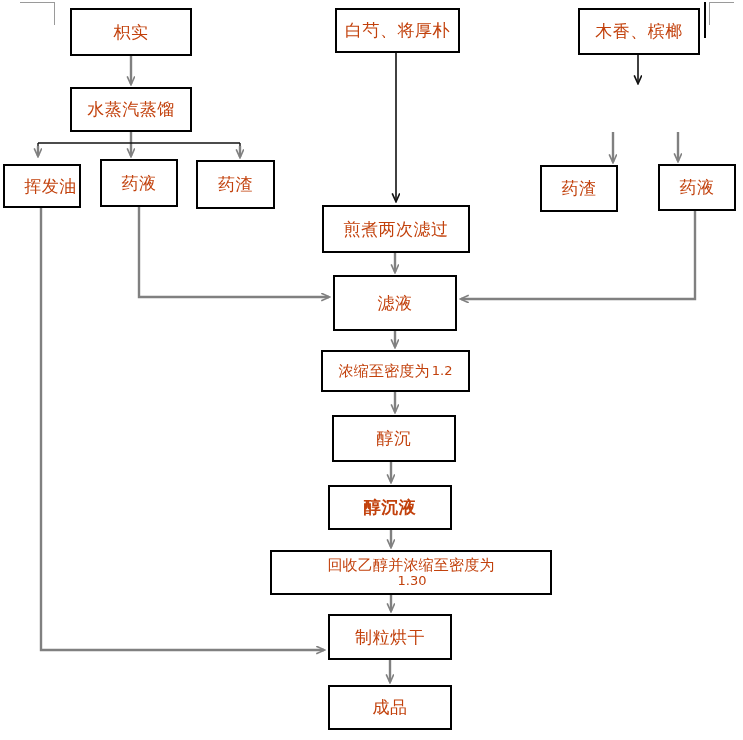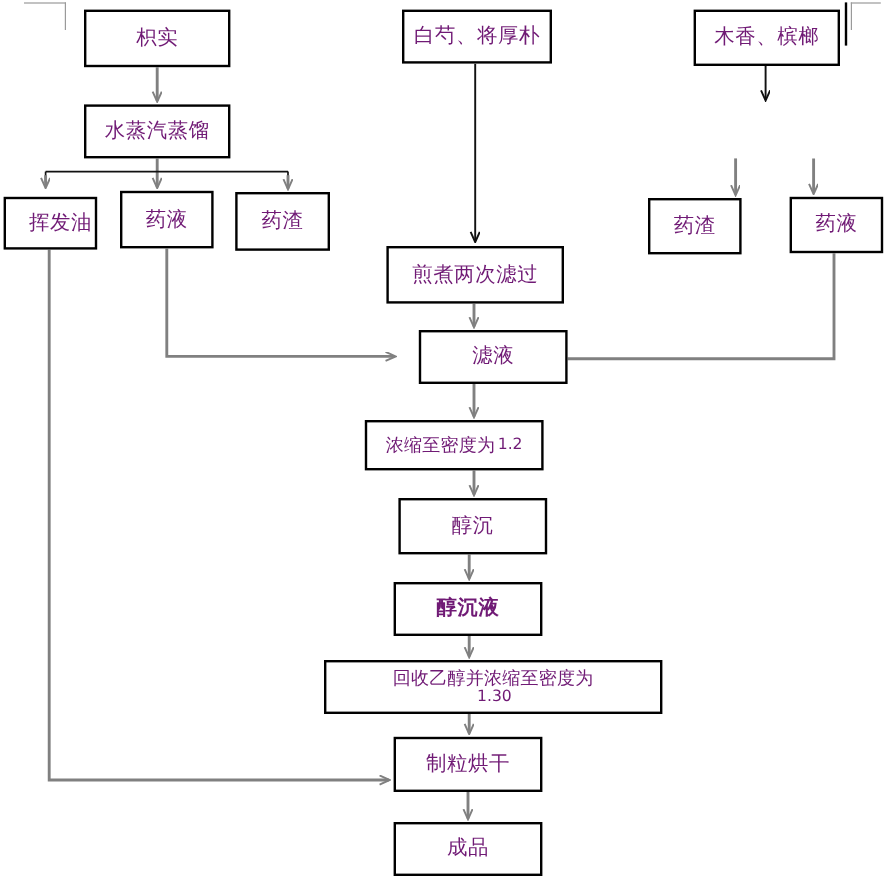--- a/index.html
+++ b/index.html
@@ -18,21 +18,21 @@
     overflow: hidden;
   }
   .node {
     position: absolute;
     box-sizing: border-box;
     border: 2px solid #000000;
     background: #ffffff;
     display: flex;
     align-items: center;
     justify-content: center;
-    color: #701a75;
+    color: #c2410c;
     font-size: 17px;
     line-height: 1.1;
     letter-spacing: 0.5px;
     white-space: nowrap;
     z-index: 3;
   }
   .node.small-text {
     font-size: 15px;
     letter-spacing: 0.2px;
   }
@@ -162,25 +162,25 @@
   </div>
 
   <div class="node" style="left:335px; top:8px; width:125px; height:45px;">
     <span>白芍、将厚朴</span>
   </div>
 
   <div class="node" style="left:322px; top:205px; width:148px; height:48px;">
     <span>煎煮两次滤过</span>
   </div>
 
-  <div class="node" style="left:349px; top:275px; width:124px; height:45px;">
+  <div class="node" style="left:333px; top:275px; width:124px; height:56px;">
     <span>滤液</span>
   </div>
 
-  <div class="node small-text" style="left:304px; top:350px; width:149px; height:42px;">
+  <div class="node small-text" style="left:321px; top:350px; width:149px; height:42px;">
     <span>浓缩至密度为</span>
     <span class="num">1.2</span>
   </div>
 
   <div class="node" style="left:332px; top:415px; width:124px; height:47px;">
     <span>醇沉</span>
   </div>
 
   <div class="node" style="left:328px; top:485px; width:124px; height:45px;font-weight:bold;">
     <span>醇沉液</span>

